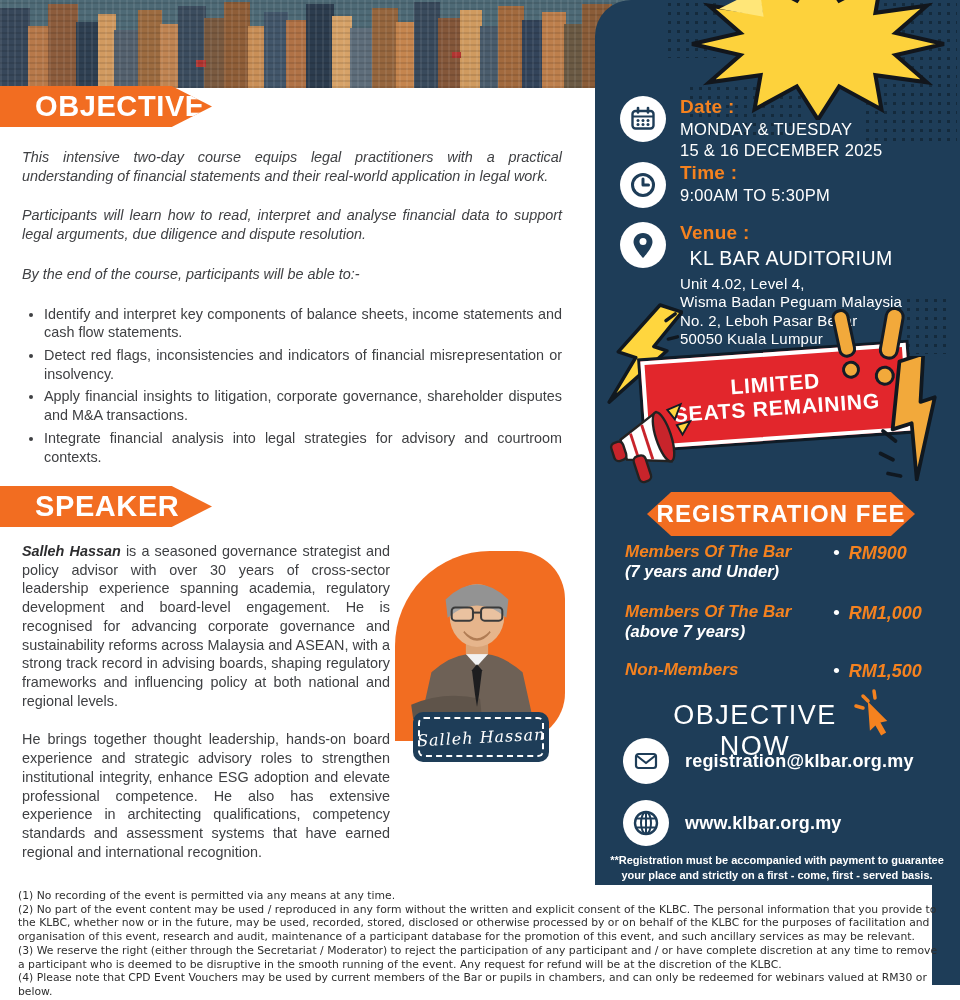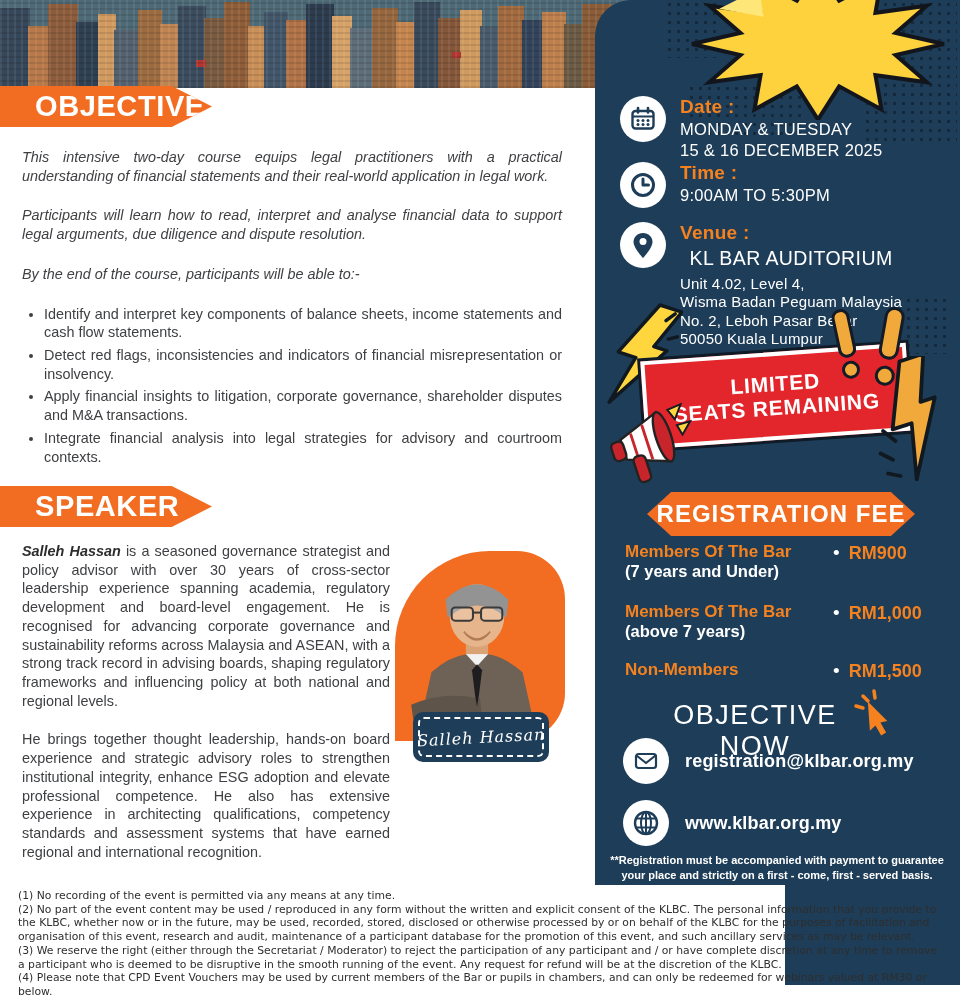--- a/index.html
+++ b/index.html
@@ -60,36 +60,36 @@
 
   .seats-banner{position:absolute;left:48px;top:352px;width:258px;height:80px;background:#e2262c;
         border:4px solid #ffffff;box-shadow:0 0 0 3px #0f1b26;transform:rotate(-4deg);
         display:flex;flex-direction:column;align-items:center;justify-content:center;}
   .seats-banner .s1,.seats-banner .s2{color:#fff;font-weight:800;font-size:21px;letter-spacing:.8px;line-height:1.15;}
 
   .fee-banner{position:absolute;left:52px;top:492px;width:268px;height:44px;background:#f26d21;
       clip-path:polygon(9% 0,91% 0,100% 50%,91% 100%,9% 100%,0 50%);
       color:#fff;font-size:24px;font-weight:600;letter-spacing:1px;text-align:center;line-height:44px;}
 
-  .fee-row{position:absolute;left:30px;width:320px;}
+  .fee-row{position:absolute;left:30px;width:320px;font-style:italic;}
   .fee-label{color:#f5821f;font-weight:700;font-size:17px;line-height:1.2;}
   .fee-sub{color:#fff;font-weight:700;font-size:16.5px;line-height:1.2;}
   .fee-price-wrap{position:absolute;left:208px;top:0;display:flex;align-items:baseline;}
   .fee-bullet{color:#fff;font-size:19px;margin-right:9px;}
   .fee-price{color:#f5821f;font-weight:700;font-size:18px;}
 
   .register-heading{position:absolute;left:40px;top:700px;width:240px;text-align:center;color:#fff;
       font-size:27px;font-weight:400;letter-spacing:1.5px;}
   .contact-row{position:absolute;left:28px;display:flex;align-items:center;gap:16px;}
   .contact-text{color:#fff;font-weight:700;font-size:18px;letter-spacing:.2px;}
   .footnote{position:absolute;left:14px;top:853px;width:336px;text-align:center;color:#fff;
       font-weight:700;font-size:11px;line-height:1.4;}
 
   
-  .footer-white{position:absolute;left:0;top:885px;width:785px;height:115px;background:#fff;}
+  .footer-white{position:absolute;left:0;top:885px;width:932px;height:115px;background:#fff;}
   .terms{position:absolute;left:18px;top:4px;width:922px;font-family:"DejaVu Sans",sans-serif;
          font-size:10.8px;line-height:1.27;color:#2e2e2e;}
 </style>
 </head>
 <body>
 
 <div class="page">
 
   <div class="photo">
     <svg width="640" height="88" viewBox="0 0 640 88" preserveAspectRatio="none">

